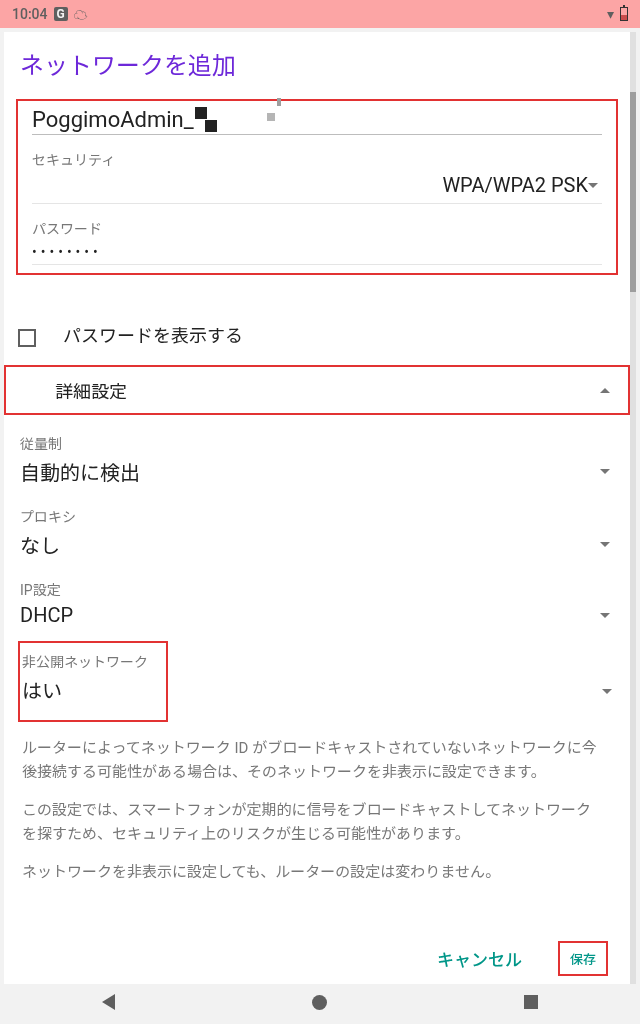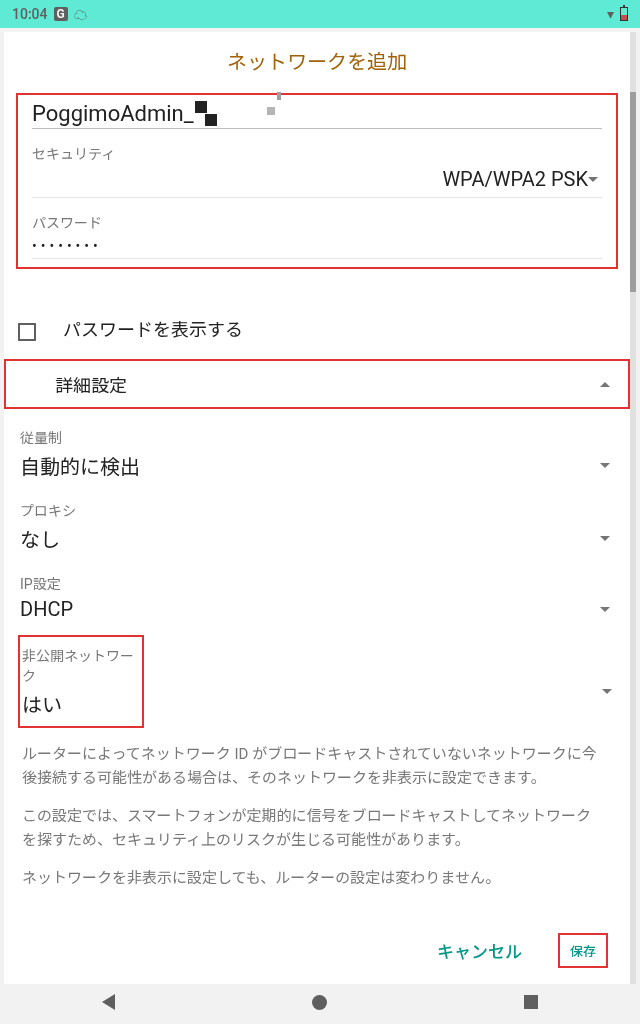--- a/index.html
+++ b/index.html
@@ -6,21 +6,21 @@
     body {
       font-family: Roboto, "Noto Sans JP", sans-serif;
       background: #f2f2f2;
       width: 640px;
       height: 1024px;
       overflow: hidden;
       position: relative;
     }
     .status-bar {
       height: 28px;
-      background: #5eead4;
+      background: #fca5a5;
       display: flex;
       align-items: center;
       justify-content: space-between;
       padding: 0 12px;
       font-size: 14px;
       color: #5f5f5f;
     }
     .status-left { display: flex; align-items: center; gap: 6px; }
     .status-right { display: flex; align-items: center; gap: 6px; }
     .status-time { font-weight: 500; }
@@ -75,25 +75,24 @@
       content: "";
       position: absolute;
       top: 60px;
       right: -6px;
       width: 6px;
       height: 200px;
       background: #9e9e9e;
     }
 
     .page-title {
-      font-size: 20px;
+      font-size: 24px;
       font-weight: 400;
-      color: #a16207;
+      color: #6d28d9;
       padding: 14px 16px 6px 16px;
-      text-align: center;
     }
 
     .red-box {
       border: 2.5px solid #e23232;
       margin: 12px;
     }
     .box1 { padding: 2px 14px 8px 14px; }
 
     .ssid-row {
       display: flex;
@@ -192,34 +191,34 @@
       font-size: 20px;
       color: #222;
       padding: 4px 0 10px 0;
       display: flex;
       justify-content: space-between;
       align-items: center;
     }
 
     .box3 {
       margin: 4px 0 0 14px;
-      padding: 8px 2px 8px 2px;
-      width: 126px;
+      padding: 8px 2px 16px 2px;
+      width: 150px;
     }
 
     .help-text {
       font-size: 15px;
       color: #777;
       padding: 14px 24px 0 18px;
       line-height: 1.6;
     }
 
     .buttons {
       position: absolute;
-      bottom: 40px;
+      bottom: 32px;
       right: 10px;
       display: flex;
       align-items: center;
       gap: 12px;
     }
     .btn-cancel {
       color: #009688;
       font-size: 17px;
       font-weight: 500;
       padding: 8px 12px;

